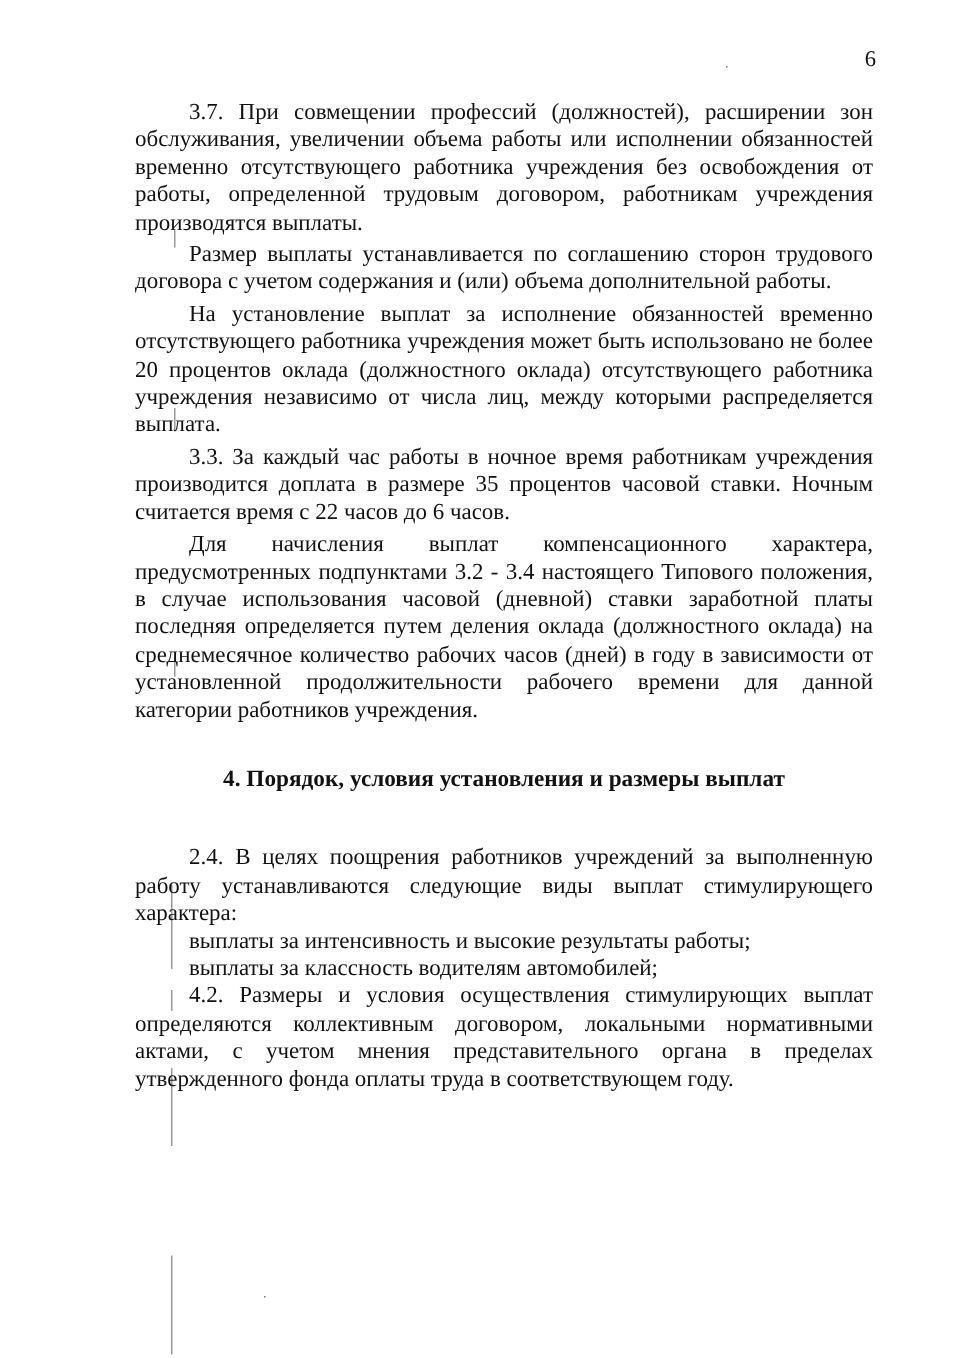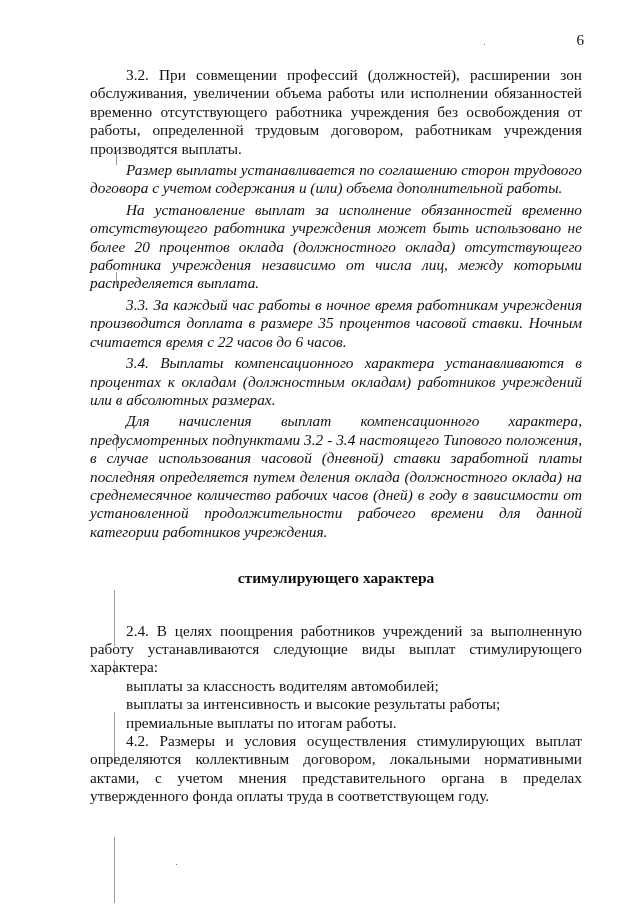--- a/index.html
+++ b/index.html
@@ -3,21 +3,21 @@
 <meta charset="utf-8">
 <style>
   html, body { margin: 0; padding: 0; background: #ffffff; }
   body { width: 640px; height: 905px; position: relative; overflow: hidden;
          font-family: "Liberation Serif", "DejaVu Serif", serif; color: #111; }
   .page-num { position: absolute; top: 32px; right: 56px; font-size: 15px; }
   .dot { position: absolute; width: 1px; height: 1px; background: #777; }
   .content { position: absolute; left: 90px; top: 66px; width: 492px;
              font-size: 15.3px; line-height: 18.4px; }
   .content p { margin: 0; text-align: justify; text-indent: 36px; }
-  .content p.gap { margin-top: 3px; font-style: italic; }
+  .content p.gap { margin-top: 3px; }
   .content p.list { text-indent: 0; padding-left: 36px; text-align: left; }
   .heading { font-weight: bold; text-align: center; margin: 28px 0 34px 0;
              font-size: 15.5px; line-height: 18.4px; }
   .margin-mark { position: absolute; width: 1px; background: #999; }
 </style>
 </head>
 <body>
 
 <div class="page-num">6</div>
 <div class="dot" style="left:484px; top:44px;"></div>
@@ -25,29 +25,27 @@
 
 <div class="margin-mark" style="left:116px; top:153px; height:12px;"></div>
 <div class="margin-mark" style="left:116px; top:272px; height:14px;"></div>
 <div class="margin-mark" style="left:116px; top:437px; height:14px;"></div>
 <div class="margin-mark" style="left:114px; top:590px; height:56px;"></div>
 <div class="margin-mark" style="left:114px; top:660px; height:14px;"></div>
 <div class="margin-mark" style="left:114px; top:712px; height:52px;"></div>
 <div class="margin-mark" style="left:114px; top:837px; height:66px;"></div>
 
 <div class="content">
-  <p>3.2. При совмещении профессий (должностей), расширении зон обслуживания, увеличении объема работы или исполнении обязанностей временно отсутствующего работника учреждения без освобождения от работы, определенной трудовым договором, работникам учреждения производятся выплаты.</p>
+  <p>3.7. При совмещении профессий (должностей), расширении зон обслуживания, увеличении объема работы или исполнении обязанностей временно отсутствующего работника учреждения без освобождения от работы, определенной трудовым договором, работникам учреждения производятся выплаты.</p>
   <p class="gap">Размер выплаты устанавливается по соглашению сторон трудового договора с учетом содержания и (или) объема дополнительной работы.</p>
   <p class="gap">На установление выплат за исполнение обязанностей временно отсутствующего работника учреждения может быть использовано не более 20 процентов оклада (должностного оклада) отсутствующего работника учреждения независимо от числа лиц, между которыми распределяется выплата.</p>
   <p class="gap">3.3. За каждый час работы в ночное время работникам учреждения производится доплата в размере 35 процентов часовой ставки. Ночным считается время с 22 часов до 6 часов.</p>
-  <p class="gap">3.4. Выплаты компенсационного характера устанавливаются в процентах к окладам (должностным окладам) работников учреждений или в абсолютных размерах.</p>
   <p class="gap">Для начисления выплат компенсационного характера, предусмотренных подпунктами 3.2 - 3.4 настоящего Типового положения, в случае использования часовой (дневной) ставки заработной платы последняя определяется путем деления оклада (должностного оклада) на среднемесячное количество рабочих часов (дней) в году в зависимости от установленной продолжительности рабочего времени для данной категории работников учреждения.</p>
 
   <div class="heading">
-    <div>стимулирующего характера</div>
+    <div>4. Порядок, условия установления и размеры выплат</div>
   </div>
 
   <p>2.4. В целях поощрения работников учреждений за выполненную работу устанавливаются следующие виды выплат стимулирующего характера:</p>
+  <p class="list">выплаты за интенсивность и высокие результаты работы;</p>
   <p class="list">выплаты за классность водителям автомобилей;</p>
-  <p class="list">выплаты за интенсивность и высокие результаты работы;</p>
-  <p class="list">премиальные выплаты по итогам работы.</p>
   <p>4.2. Размеры и условия осуществления стимулирующих выплат определяются коллективным договором, локальными нормативными актами, с учетом мнения представительного органа в пределах утвержденного фонда оплаты труда в соответствующем году.</p>
 </div>
 
 </body></html>

